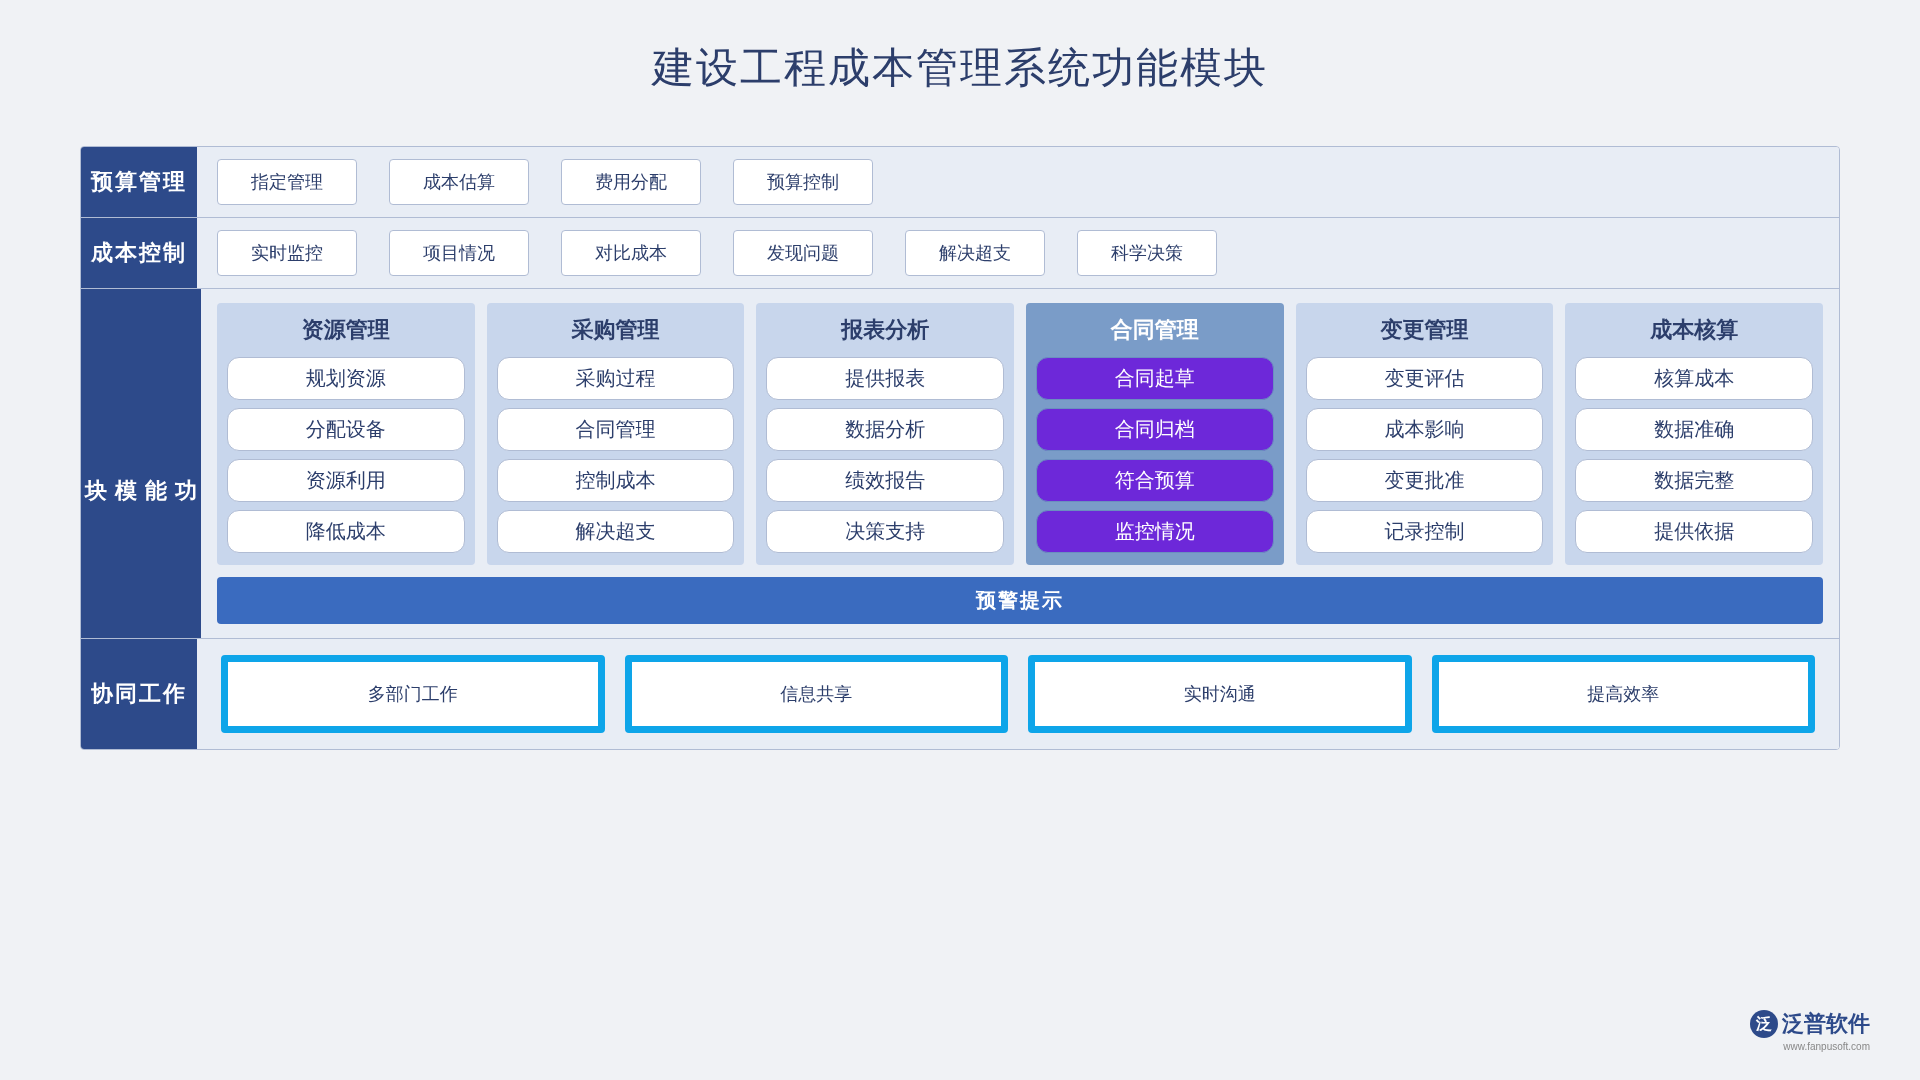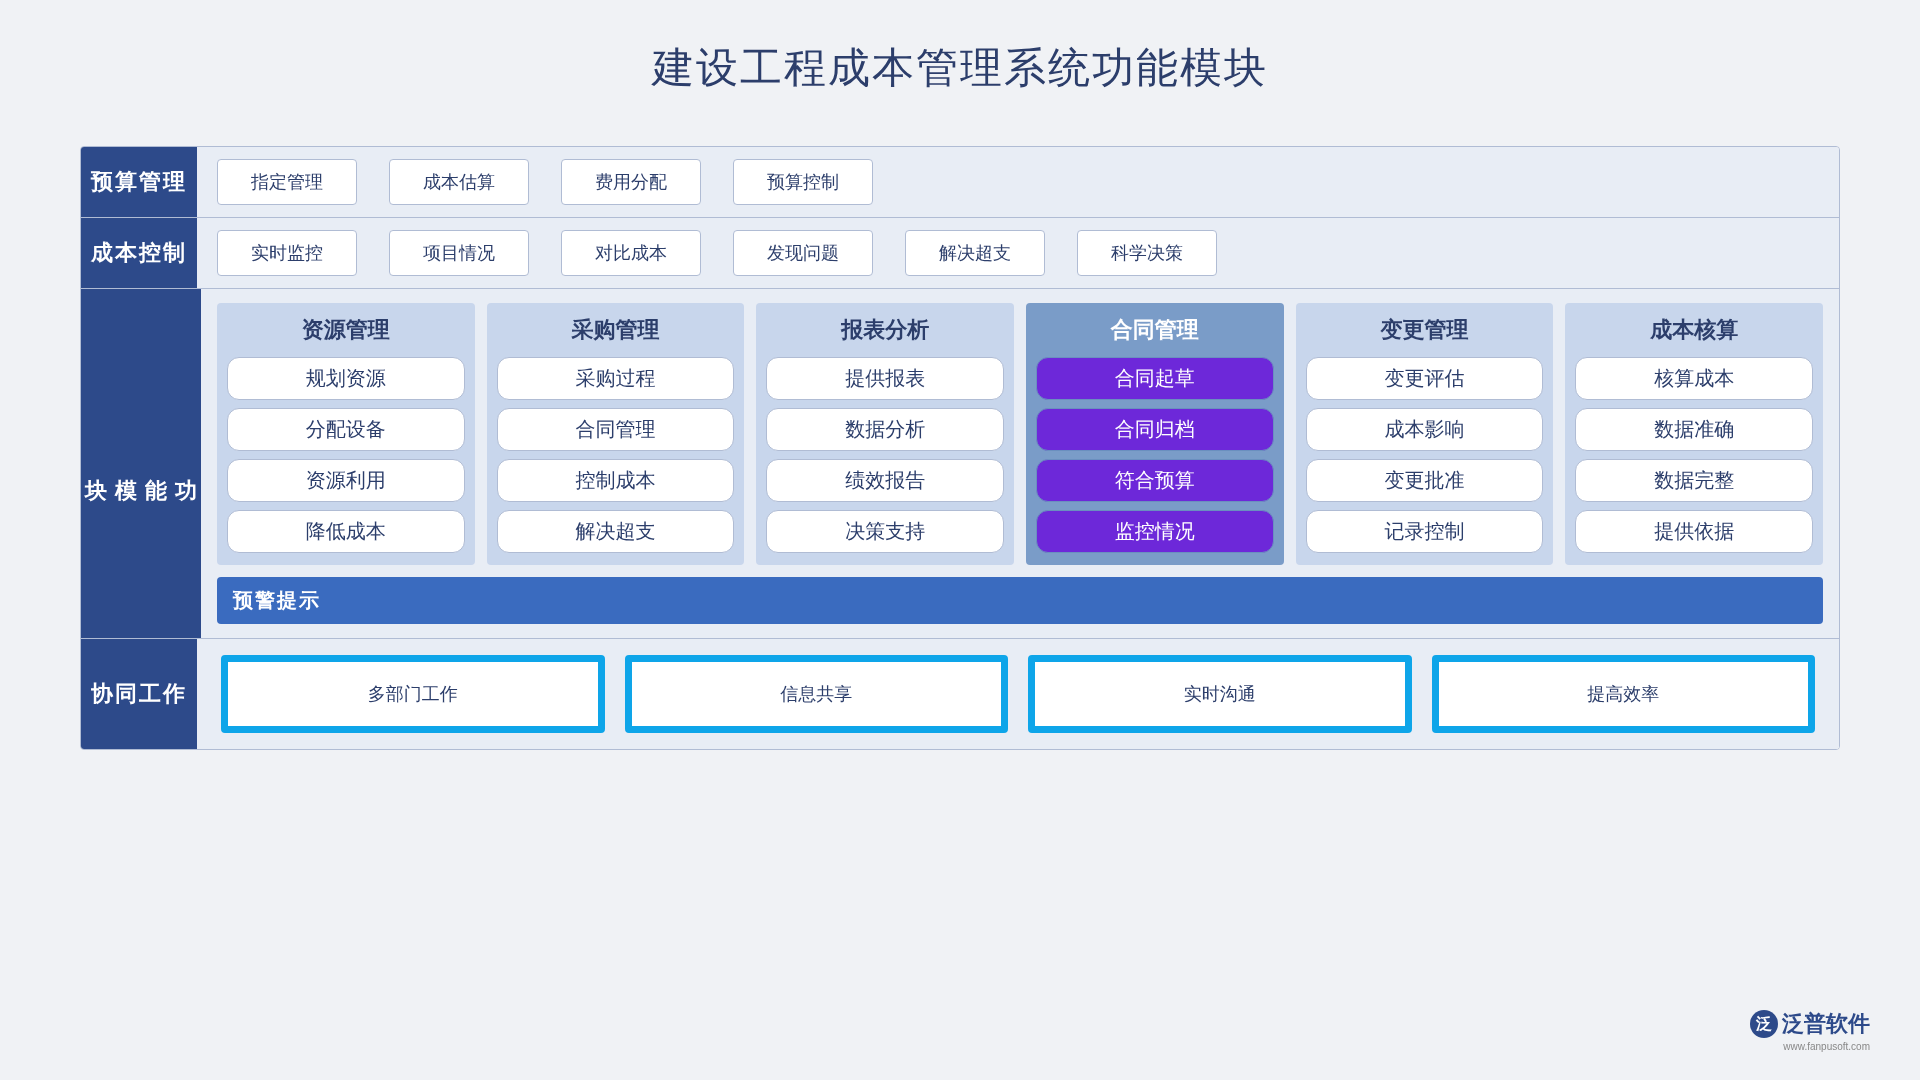--- a/index.html
+++ b/index.html
@@ -152,21 +152,21 @@
       border-color: #6a8fbf;
       color: #fff;
     }
 
     
     .warning-section {
       background: #3a6bbf;
       border-radius: 4px;
       padding: 10px 16px;
       display: flex;
-      flex-direction: row;
+      flex-direction: column;
       gap: 10px;
     }
 
     .warning-title {
       color: #fff;
       font-size: 20px;
       font-weight: bold;
       text-align: center;
       letter-spacing: 2px;
     }

